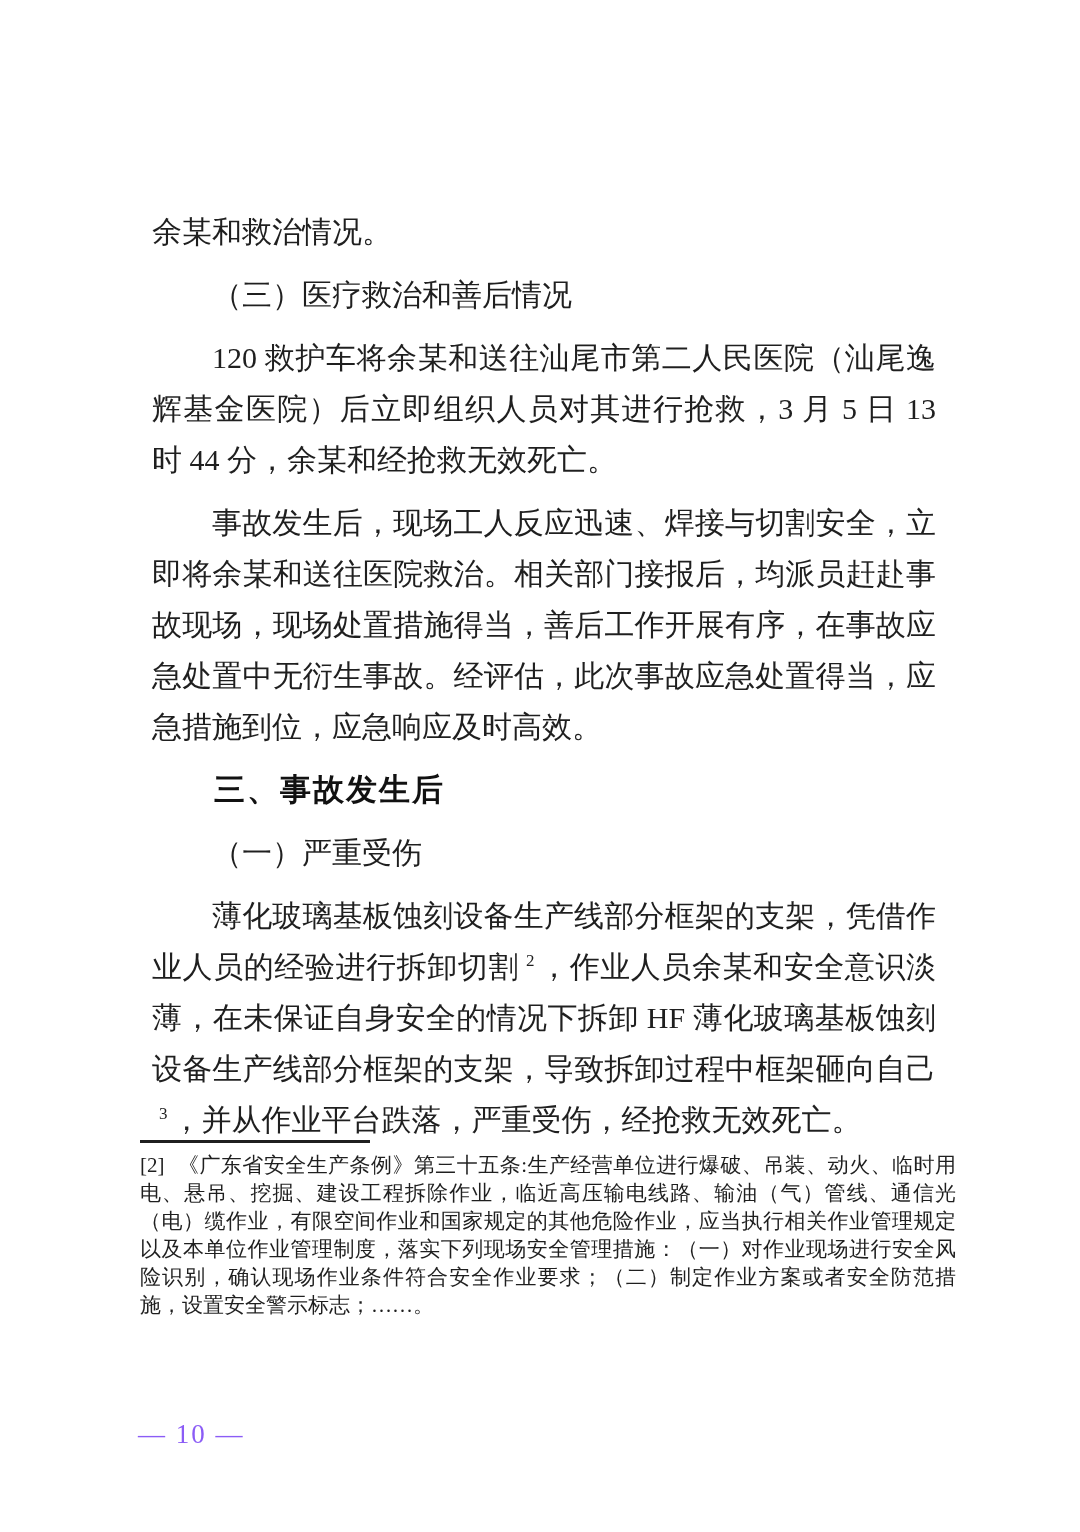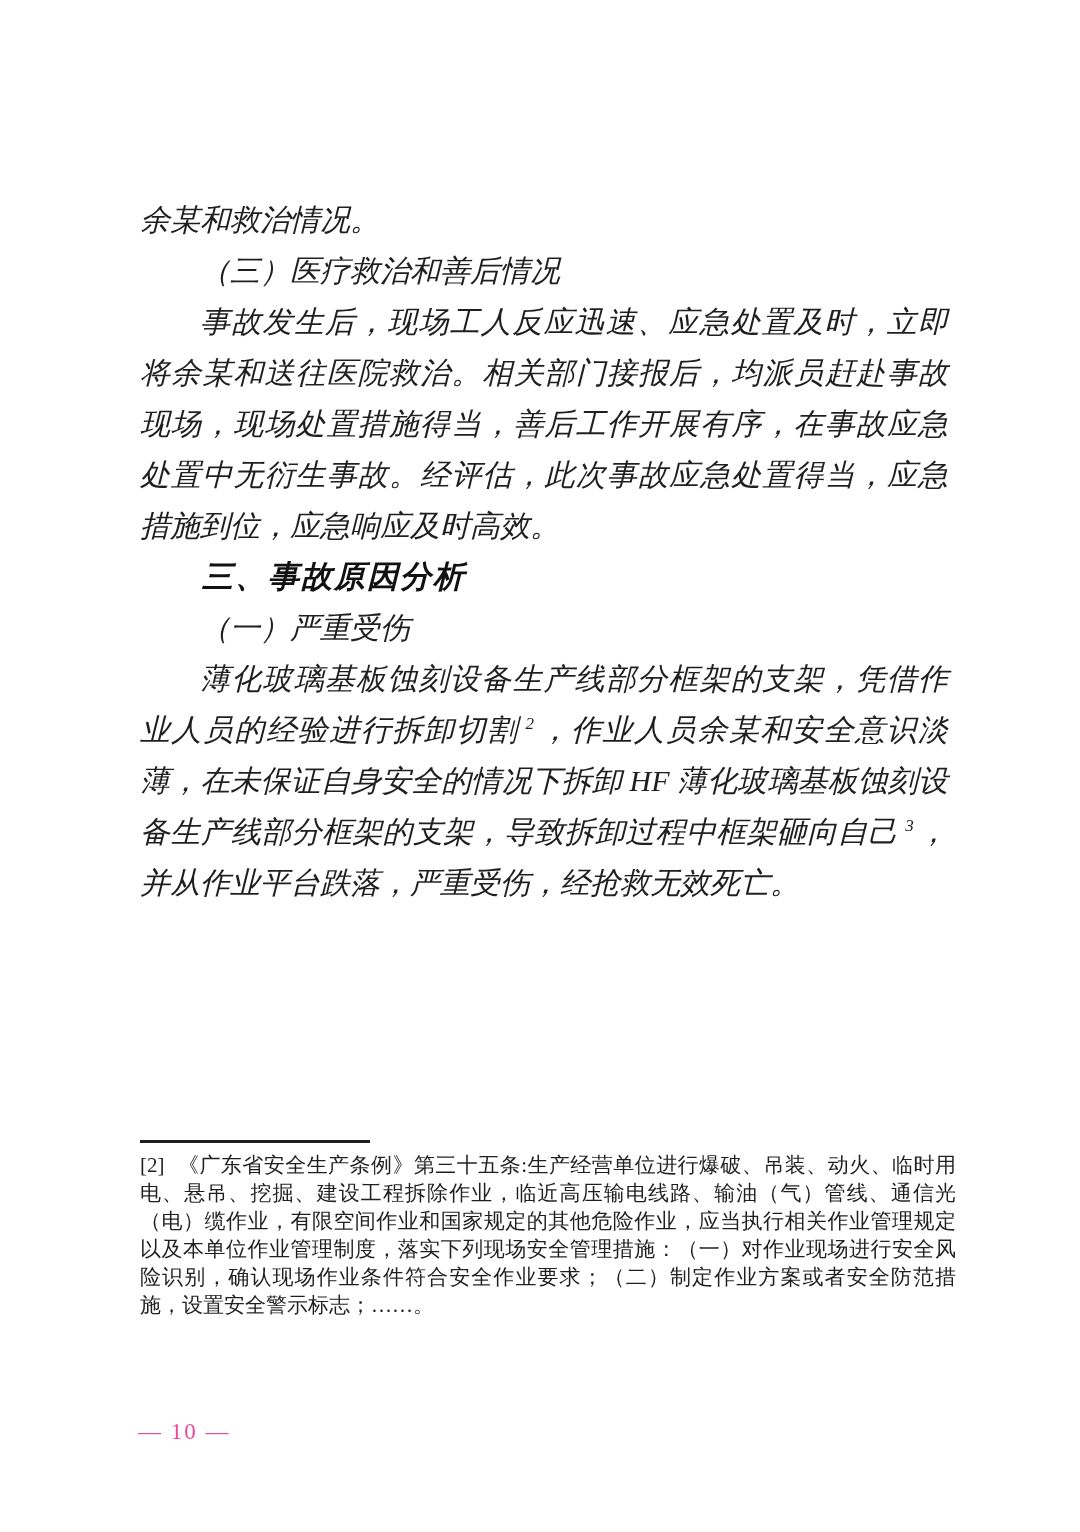--- a/index.html
+++ b/index.html
@@ -21,23 +21,22 @@
     position: absolute;
     left: 140px;
     top: 194px;
     width: 808px;
     font-size: 30px;
     line-height: 51px;
     text-align: justify;
     text-justify: inter-ideograph;
   }
   .body-text p, .body-text h2 {
-    margin: 0;
+    margin: 12px;
     padding: 0;
-    font-style: italic;
   }
   .indent {
     text-indent: 2em;
   }
   .section-heading {
     font-family: "Liberation Sans", "DejaVu Sans", sans-serif;
     font-weight: bold;
     font-size: 31px;
     line-height: 51px;
     color: #111111;
@@ -72,40 +71,41 @@
     margin: 0;
     padding: 0;
   }
   .fn-marker {
     margin-right: 13px;
   }
   .page-number {
     position: absolute;
     left: 138px;
     top: 1419px;
-    font-size: 23px;
+    font-size: 27px;
     letter-spacing: 2px;
-    color: #ec4899;
+    color: #8b5cf6;
   }
 </style>
 </head>
 <body>
 
 <div class="page">
 
   <main class="body-text">
     <p class="body-para">余某和救治情况。</p>
 
     <p class="body-para indent">（三）医疗救治和善后情况</p>
 
+    <p class="body-para indent">120 救护车将余某和送往汕尾市第二人民医院（汕尾逸辉基金医院）后立即组织人员对其进行抢救，3 月 5 日 13 时 44 分，余某和经抢救无效死亡。</p>
 
 
-    <p class="body-para indent">事故发生后，现场工人反应迅速、应急处置及时，立即将余某和送往医院救治。相关部门接报后，均派员赶赴事故现场，现场处置措施得当，善后工作开展有序，在事故应急处置中无衍生事故。经评估，此次事故应急处置得当，应急措施到位，应急响应及时高效。</p>
+    <p class="body-para indent">事故发生后，现场工人反应迅速、焊接与切割安全，立即将余某和送往医院救治。相关部门接报后，均派员赶赴事故现场，现场处置措施得当，善后工作开展有序，在事故应急处置中无衍生事故。经评估，此次事故应急处置得当，应急措施到位，应急响应及时高效。</p>
 
-    <h2 class="section-heading indent">三、事故原因分析</h2>
+    <h2 class="section-heading indent">三、事故发生后</h2>
 
     <p class="body-para indent">（一）严重受伤</p>
 
     <p class="body-para indent"><span>薄化玻璃基板蚀刻设备生产线部分框架的支架，凭借作业人员的经验进行拆卸切割</span><sup class="fn-ref">2</sup><span>，作业人员余某和安全意识淡薄，在未保证自身安全的情况下拆卸 HF 薄化玻璃基板蚀刻设备生产线部分框架的支架，导致拆卸过程中框架砸向自己</span><sup class="fn-ref">3</sup><span>，并从作业平台跌落，严重受伤，经抢救无效死亡。</span></p>
   </main>
 
   <div class="footnote-sep"></div>
 
   <section class="footnotes">
     <p class="footnote"><span class="fn-marker">[2]</span><span>《广东省安全生产条例》第三十五条:生产经营单位进行爆破、吊装、动火、临时用电、悬吊、挖掘、建设工程拆除作业，临近高压输电线路、输油（气）管线、通信光（电）缆作业，有限空间作业和国家规定的其他危险作业，应当执行相关作业管理规定以及本单位作业管理制度，落实下列现场安全管理措施：（一）对作业现场进行安全风险识别，确认现场作业条件符合安全作业要求；（二）制定作业方案或者安全防范措施，设置安全警示标志；……。</span></p>

